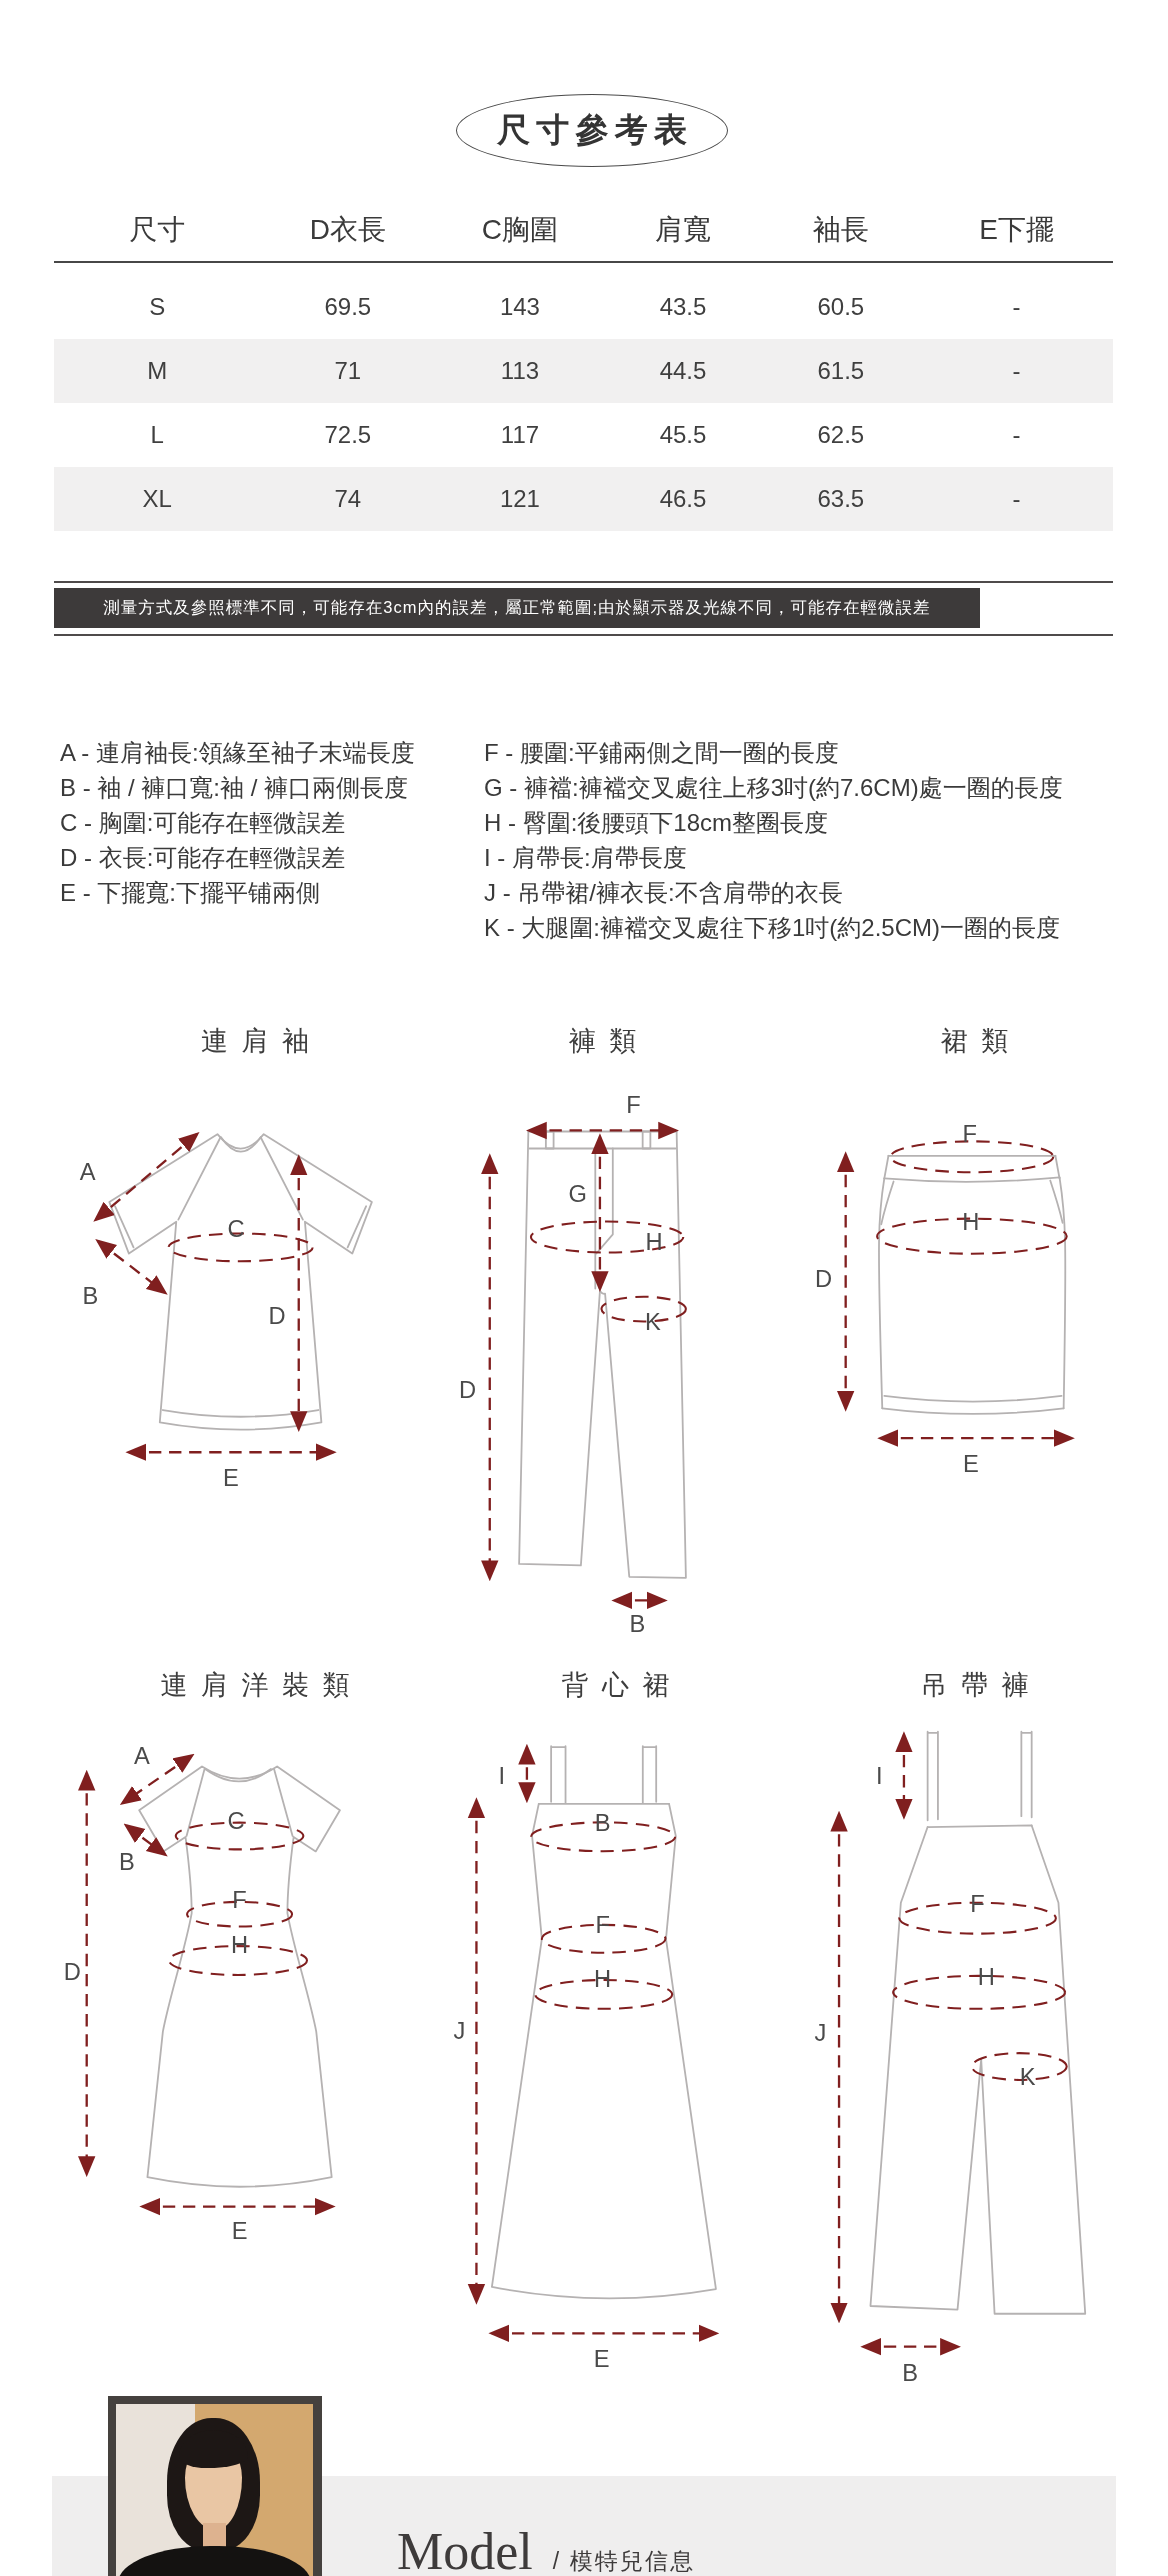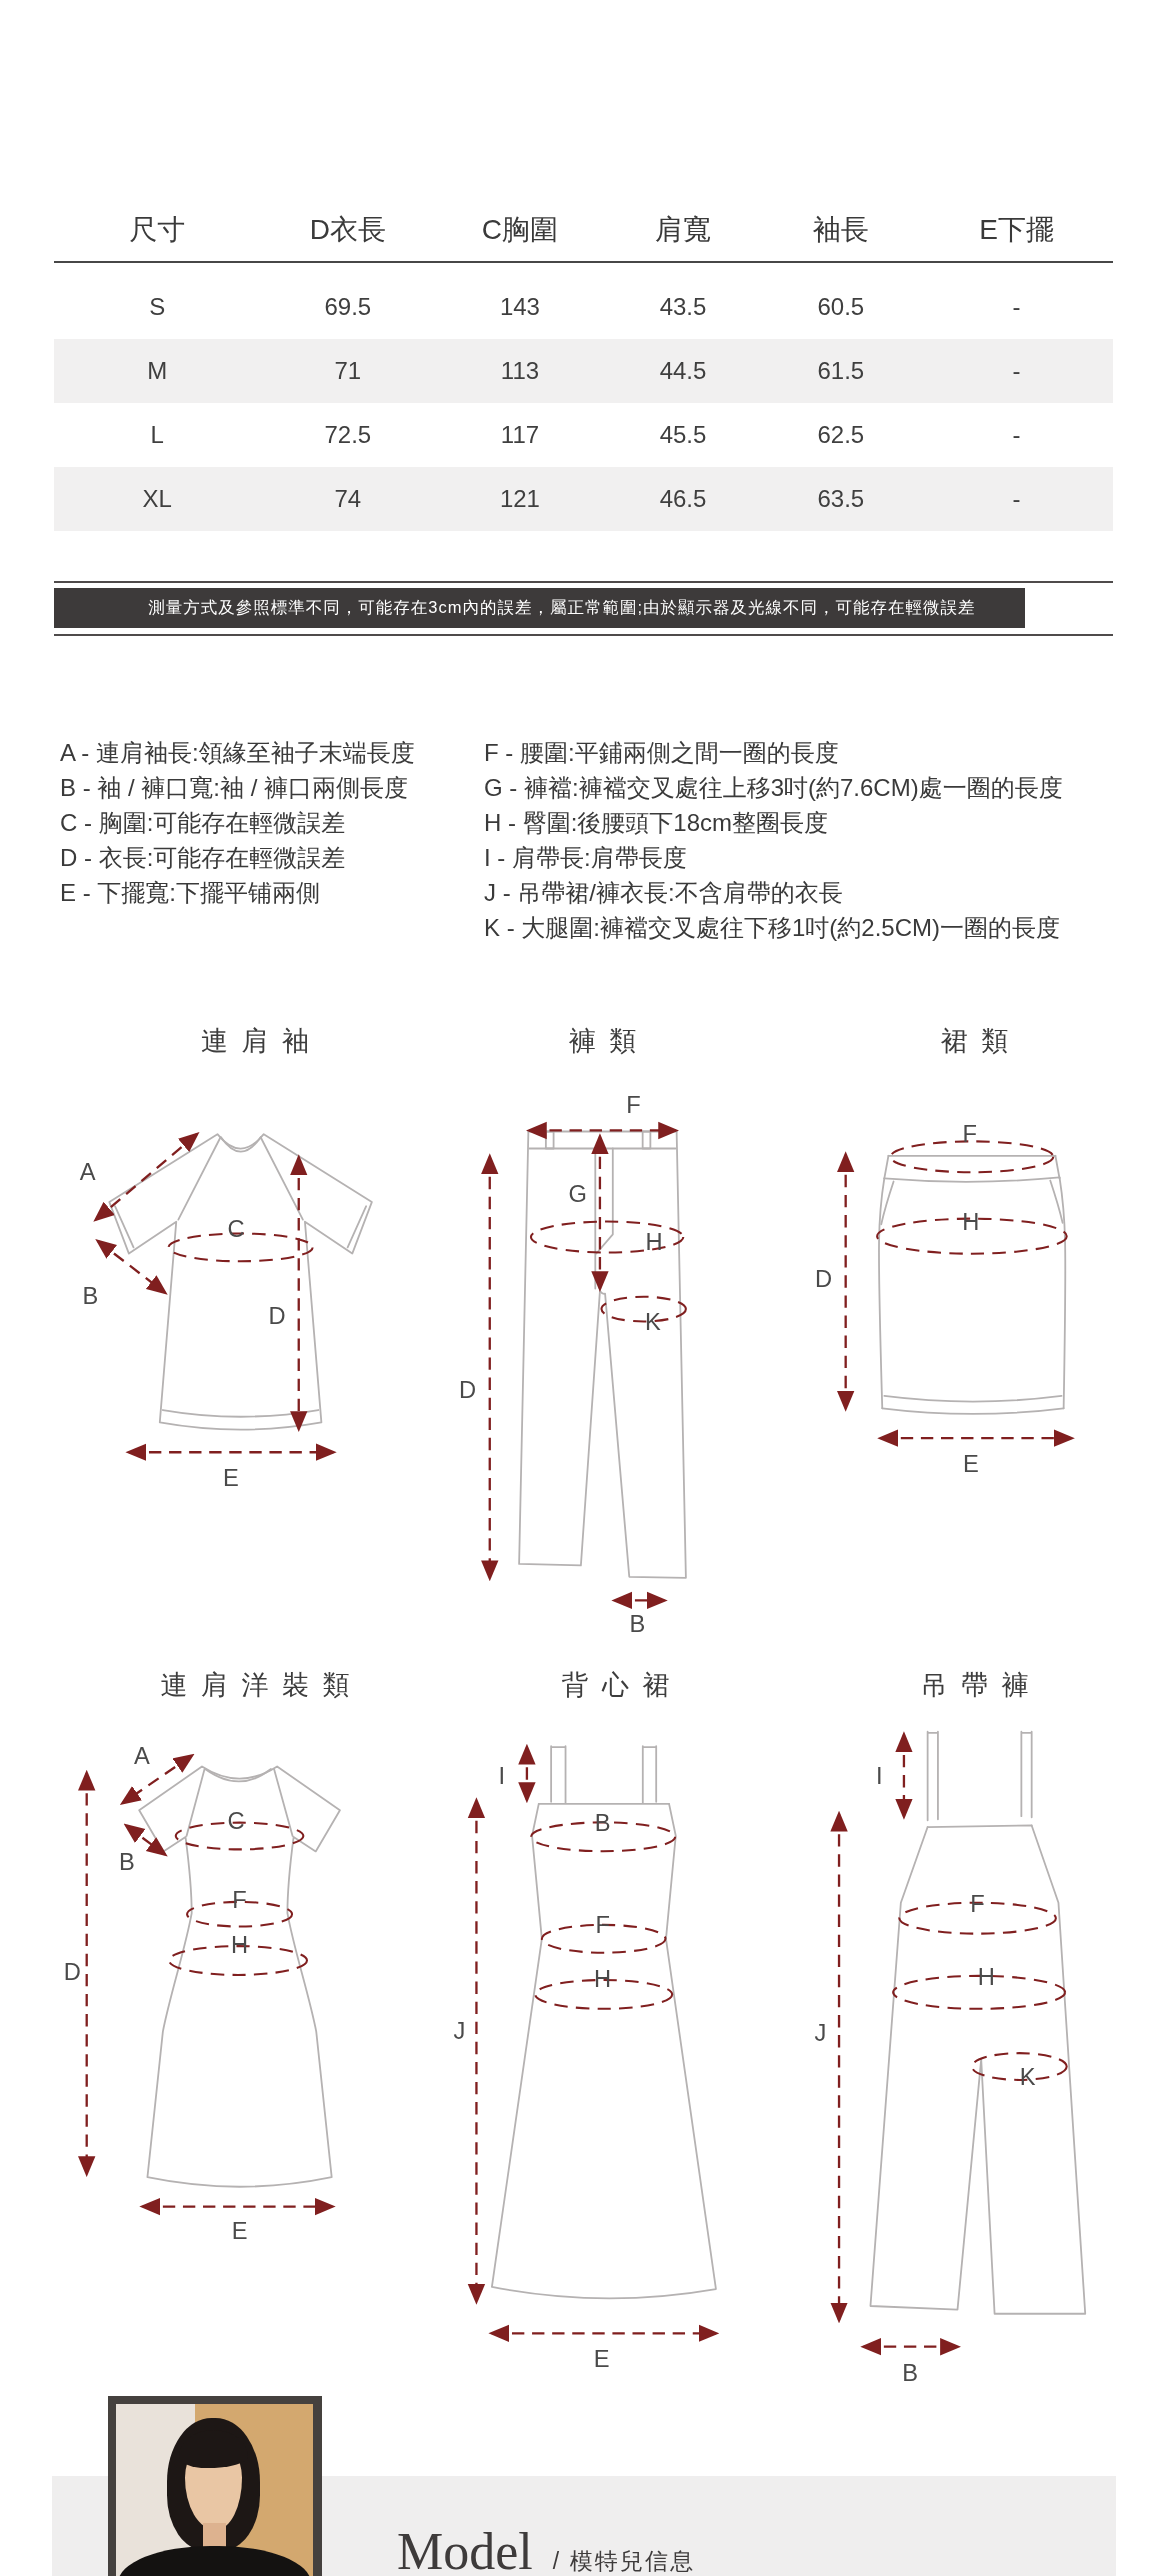--- a/index.html
+++ b/index.html
@@ -17,21 +17,21 @@
   .thead{height:63px;font-size:28px;font-weight:500;color:#3a3a3a;border-bottom:2.1px solid #474747;}
   .tbody{margin-top:12.4px;}
   .drow{height:64px;font-size:24px;color:#3f3f3f;}
   .drow.alt{background:#f1f0f0;}
 
   
   .rule{position:absolute;left:54px;width:1059px;height:1.5px;background:#4f4b4b;}
   .rule-top{top:581px;}
   .rule-bottom{top:634px;}
   .banner{position:absolute;left:54px;top:588px;width:926px;height:40px;background:#3d3a3a;
-      display:flex;align-items:center;justify-content:center;padding-left:45px;}
+      display:flex;align-items:center;justify-content:center;}
   .banner span{color:#ffffff;font-size:16.5px;letter-spacing:1px;}
 
   
   .legend-col{position:absolute;top:735px;font-size:24px;color:#3a3a3a;line-height:35px;white-space:nowrap;}
   .legend-left{left:60px;}
   .legend-right{left:484px;}
 
   
   .dg{position:absolute;margin-left:8px;}
   .dg-title{height:36px;display:flex;align-items:center;justify-content:center;
@@ -65,20 +65,23 @@
 <div class="page">
 
   <svg width="0" height="0" style="position:absolute">
     <defs>
       <marker id="ah" viewBox="0 0 12 10" refX="10" refY="5" markerWidth="9" markerHeight="8" orient="auto-start-reverse">
         <path d="M0,0 L12,5 L0,10 z" fill="#801f1f"></path>
       </marker>
     </defs>
   </svg>
 
+  <div class="title-oval">
+    <span>尺寸參考表</span>
+  </div>
 
   <div class="size-table">
     <div class="trow thead">
       <div>尺寸</div>
       <div>D衣長</div>
       <div>C胸圍</div>
       <div>肩寬</div>
       <div>袖長</div>
       <div>E下擺</div>
     </div>

